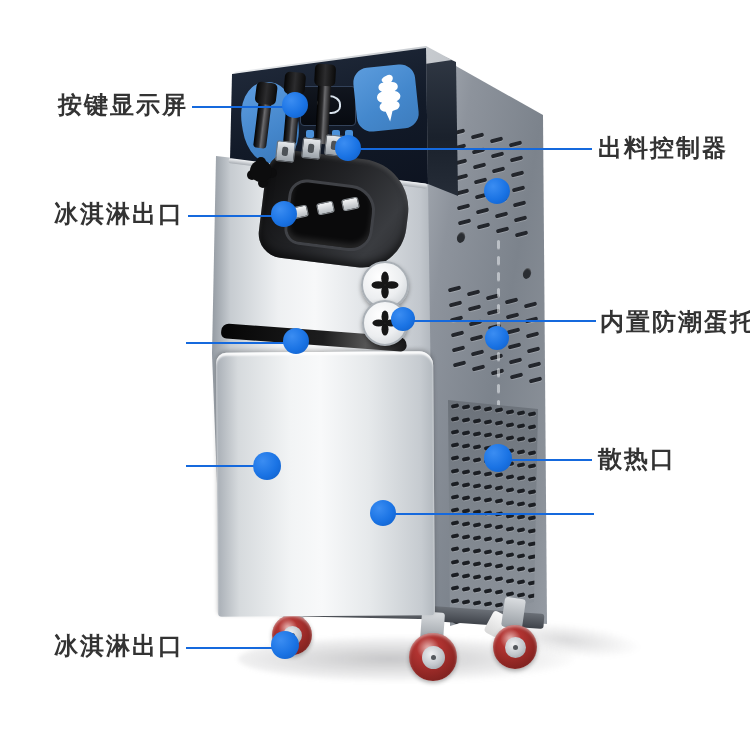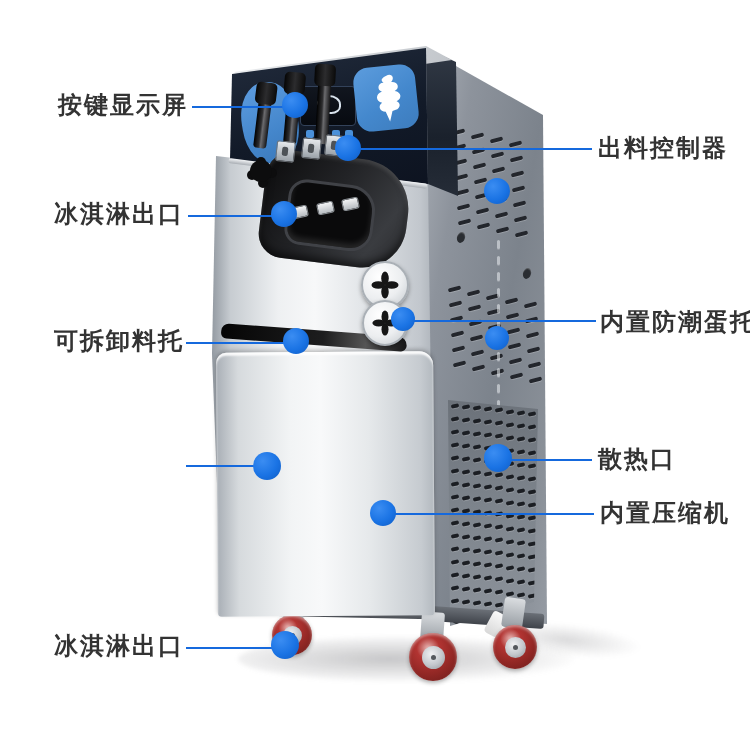--- a/index.html
+++ b/index.html
@@ -396,21 +396,20 @@
   </div>
 
   <div class="ann-label lbl-display">按键显示屏</div>
   <div class="ann-line line-display"></div>
   <div class="ann-dot dot-display"></div>
 
   <div class="ann-label lbl-outlet">冰淇淋出口</div>
   <div class="ann-line line-outlet"></div>
   <div class="ann-dot dot-outlet"></div>
 
-  <div class="ann-label lbl-tray">可拆卸料托</div>
   <div class="ann-line line-tray"></div>
   <div class="ann-dot dot-tray"></div>
 
   <div class="ann-line line-steel"></div>
   <div class="ann-dot dot-steel"></div>
 
   <div class="ann-label lbl-wheels">冰淇淋出口</div>
   <div class="ann-line line-wheels"></div>
   <div class="ann-dot dot-wheels"></div>
 
@@ -419,20 +418,19 @@
   <div class="ann-dot dot-controller"></div>
 
   <div class="ann-label lbl-eggtray">内置防潮蛋托</div>
   <div class="ann-line line-eggtray"></div>
   <div class="ann-dot dot-eggtray"></div>
 
   <div class="ann-label lbl-vent">散热口</div>
   <div class="ann-line line-vent"></div>
   <div class="ann-dot dot-vent"></div>
 
-  <div class="ann-label lbl-compressor">内置压缩机</div>
   <div class="ann-line line-compressor"></div>
   <div class="ann-dot dot-compressor"></div>
 
   <div class="ann-dot dot-free-1"></div>
   <div class="ann-dot dot-free-2"></div>
 
 </div>
 
 </body></html>

